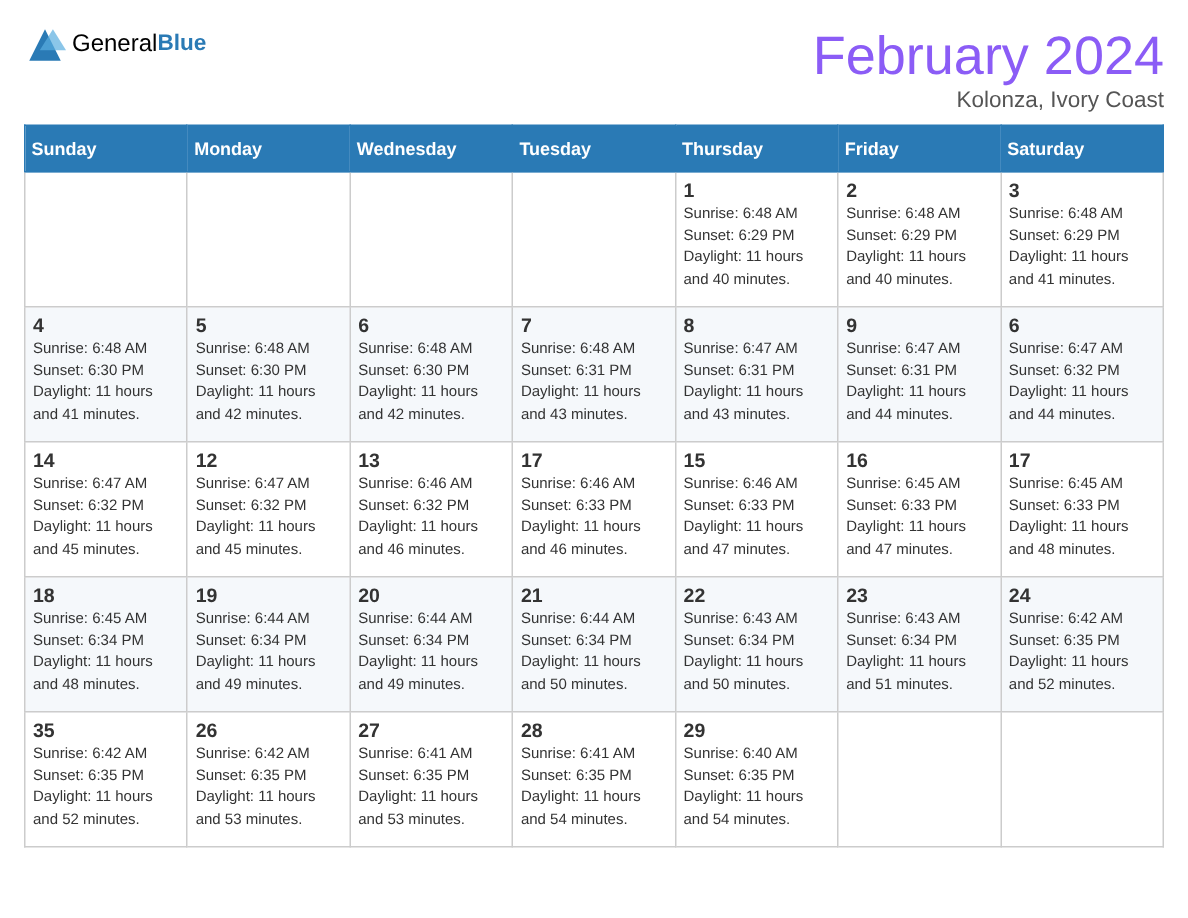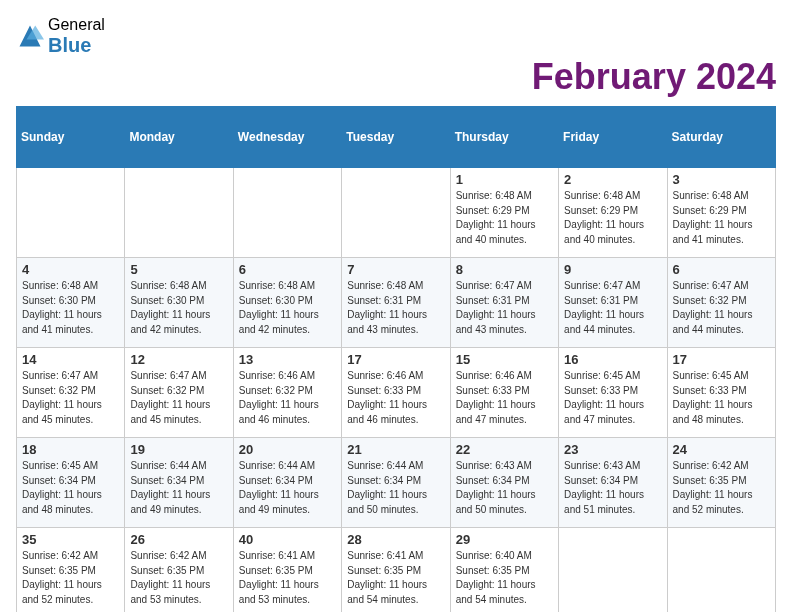--- a/index.html
+++ b/index.html
@@ -16,56 +16,55 @@
       align-items: flex-start;
       margin-bottom: 8px;
     }
     .logo {
       display: flex;
       align-items: center;
       gap: 4px;
     }
     .logo-text {
       display: flex;
-      flex-direction: column;
+      flex-direction: row;
       line-height: 1.1;
     }
     .logo-blue {
-      font-size: 20px;
+      font-size: 15px;
       font-weight: bold;
       color: #2a7ab5;
     }
     .logo-icon {
       width: 28px;
       height: 28px;
     }
     .title-area {
       text-align: right;
     }
     .month-title {
       font-size: 36px;
-      font-weight: bold;
-      color: #701a75;
-      margin-top: 40px;
+      font-weight: normal;
+      color: #8b5cf6;
     }
     .subtitle {
       font-size: 15px;
       color: #555;
     }
     table {
       width: 100%;
       border-collapse: collapse;
       table-layout: fixed;
     }
     thead tr th {
       background: #2a7ab5;
       color: #fff;
       font-size: 12px;
       font-weight: bold;
-      padding: 23px 4px;
+      padding: 8px 4px;
       text-align: left;
       border: 1px solid #2a7ab5;
       margin-left: 44px;
     }
     tbody tr td {
       border: 1px solid #ccc;
       vertical-align: top;
       padding: 4px 5px;
       height: 90px;
       font-size: 10.5px;
@@ -98,20 +97,21 @@
       <polygon points="16,4 28,28 4,28" fill="#2a7ab5"></polygon>
       <polygon points="22,4 32,20 12,20" fill="#5aaee0" opacity="0.7"></polygon>
     </svg>
     <div class="logo-text">
       <span>General</span>
       <span class="logo-blue">Blue</span>
     </div>
   </div>
   <div class="title-area">
     <div class="month-title">February 2024</div>
+    <div class="subtitle">Kolonza, Ivory Coast</div>
   </div>
 </div>
 
 <table>
   <thead>
     <tr>
     <th>Sunday</th>
         <th>Monday</th>
         <th>Wednesday</th>
         <th>Tuesday</th>
@@ -232,21 +232,21 @@
       <tr>
         <td>
           <div class="day-num">35</div>
           <div class="day-info">Sunrise: 6:42 AM<br>Sunset: 6:35 PM<br>Daylight: 11 hours<br>and 52 minutes.</div>
         </td>
         <td>
           <div class="day-num">26</div>
           <div class="day-info">Sunrise: 6:42 AM<br>Sunset: 6:35 PM<br>Daylight: 11 hours<br>and 53 minutes.</div>
         </td>
         <td>
-          <div class="day-num">40</div>
+          <div class="day-num">27</div>
           <div class="day-info">Sunrise: 6:41 AM<br>Sunset: 6:35 PM<br>Daylight: 11 hours<br>and 53 minutes.</div>
         </td>
         <td>
           <div class="day-num">28</div>
           <div class="day-info">Sunrise: 6:41 AM<br>Sunset: 6:35 PM<br>Daylight: 11 hours<br>and 54 minutes.</div>
         </td>
         <td>
           <div class="day-num">29</div>
           <div class="day-info">Sunrise: 6:40 AM<br>Sunset: 6:35 PM<br>Daylight: 11 hours<br>and 54 minutes.</div>
         </td>

